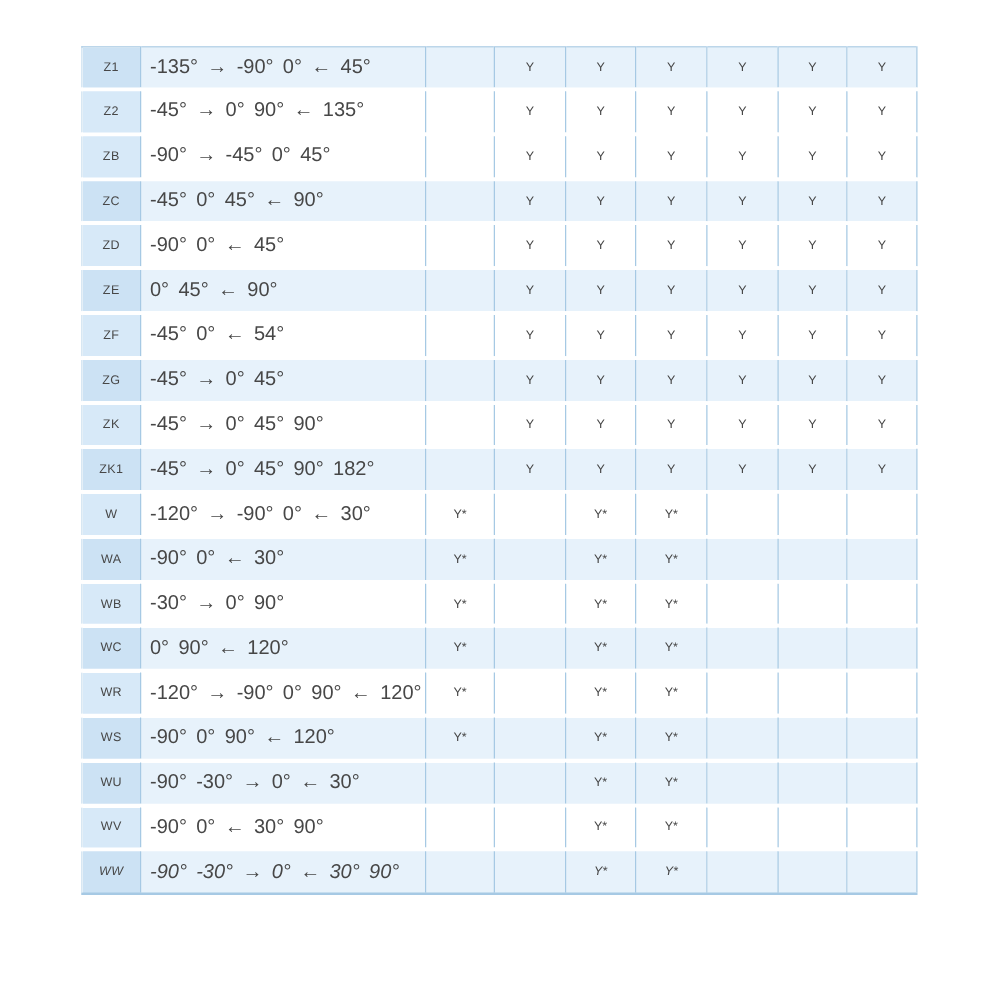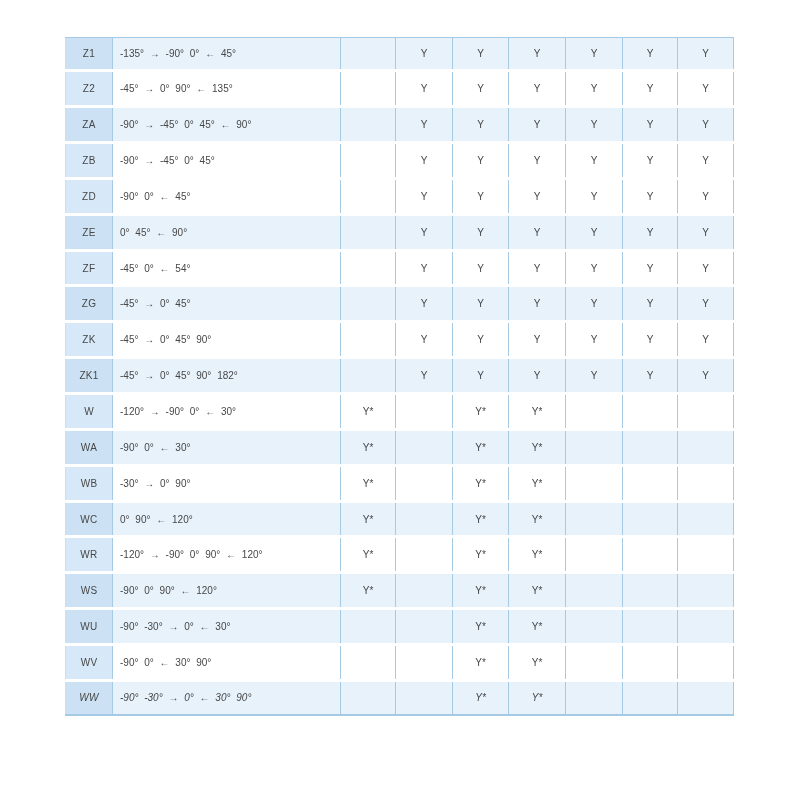--- a/index.html
+++ b/index.html
@@ -46,21 +46,21 @@
     white-space:nowrap;
   }
   tr:last-child td{border-bottom:none;font-style:italic;}
   td.col-code{
     text-align:center;
     letter-spacing:0.3px;
   }
   td.col-angles{
     text-align:left;
     padding-left:7px;
-    font-size:10px;
+    font-size:16px;
     word-spacing:3px;
   }
   td.col-mark{
     text-align:center;
   }
   tr.stripe td{background:var(--stripe);}
   tr.plain td{background:#ffffff;}
   tr.stripe td.col-code{background:var(--label-stripe);}
   tr.plain td.col-code{background:var(--label-plain);margin-left:20px;}
 </style>
@@ -96,34 +96,34 @@
           <td class="col-code">Z2</td>
           <td class="col-angles">-45° → 0° 90° ← 135°</td>
           <td class="col-mark"></td>
           <td class="col-mark">Y</td>
           <td class="col-mark">Y</td>
           <td class="col-mark">Y</td>
           <td class="col-mark">Y</td>
           <td class="col-mark">Y</td>
           <td class="col-mark">Y</td>
         </tr>
-        <tr class="stripe">
-          <td class="col-code">ZA</td>
-          <td class="col-angles">-90° → -45° 0° 45° ← 90°</td>
-          <td class="col-mark"></td>
-          <td class="col-mark">Y</td>
-          <td class="col-mark">Y</td>
-          <td class="col-mark">Y</td>
-          <td class="col-mark">Y</td>
-          <td class="col-mark">Y</td>
-          <td class="col-mark">Y</td>
-        </tr>
         <tr class="plain">
           <td class="col-code">ZB</td>
           <td class="col-angles">-90° → -45° 0° 45°</td>
+          <td class="col-mark"></td>
+          <td class="col-mark">Y</td>
+          <td class="col-mark">Y</td>
+          <td class="col-mark">Y</td>
+          <td class="col-mark">Y</td>
+          <td class="col-mark">Y</td>
+          <td class="col-mark">Y</td>
+        </tr>
+        <tr class="stripe">
+          <td class="col-code">ZC</td>
+          <td class="col-angles">-45° 0° 45° ← 90°</td>
           <td class="col-mark"></td>
           <td class="col-mark">Y</td>
           <td class="col-mark">Y</td>
           <td class="col-mark">Y</td>
           <td class="col-mark">Y</td>
           <td class="col-mark">Y</td>
           <td class="col-mark">Y</td>
         </tr>
         <tr class="plain">
           <td class="col-code">ZD</td>

